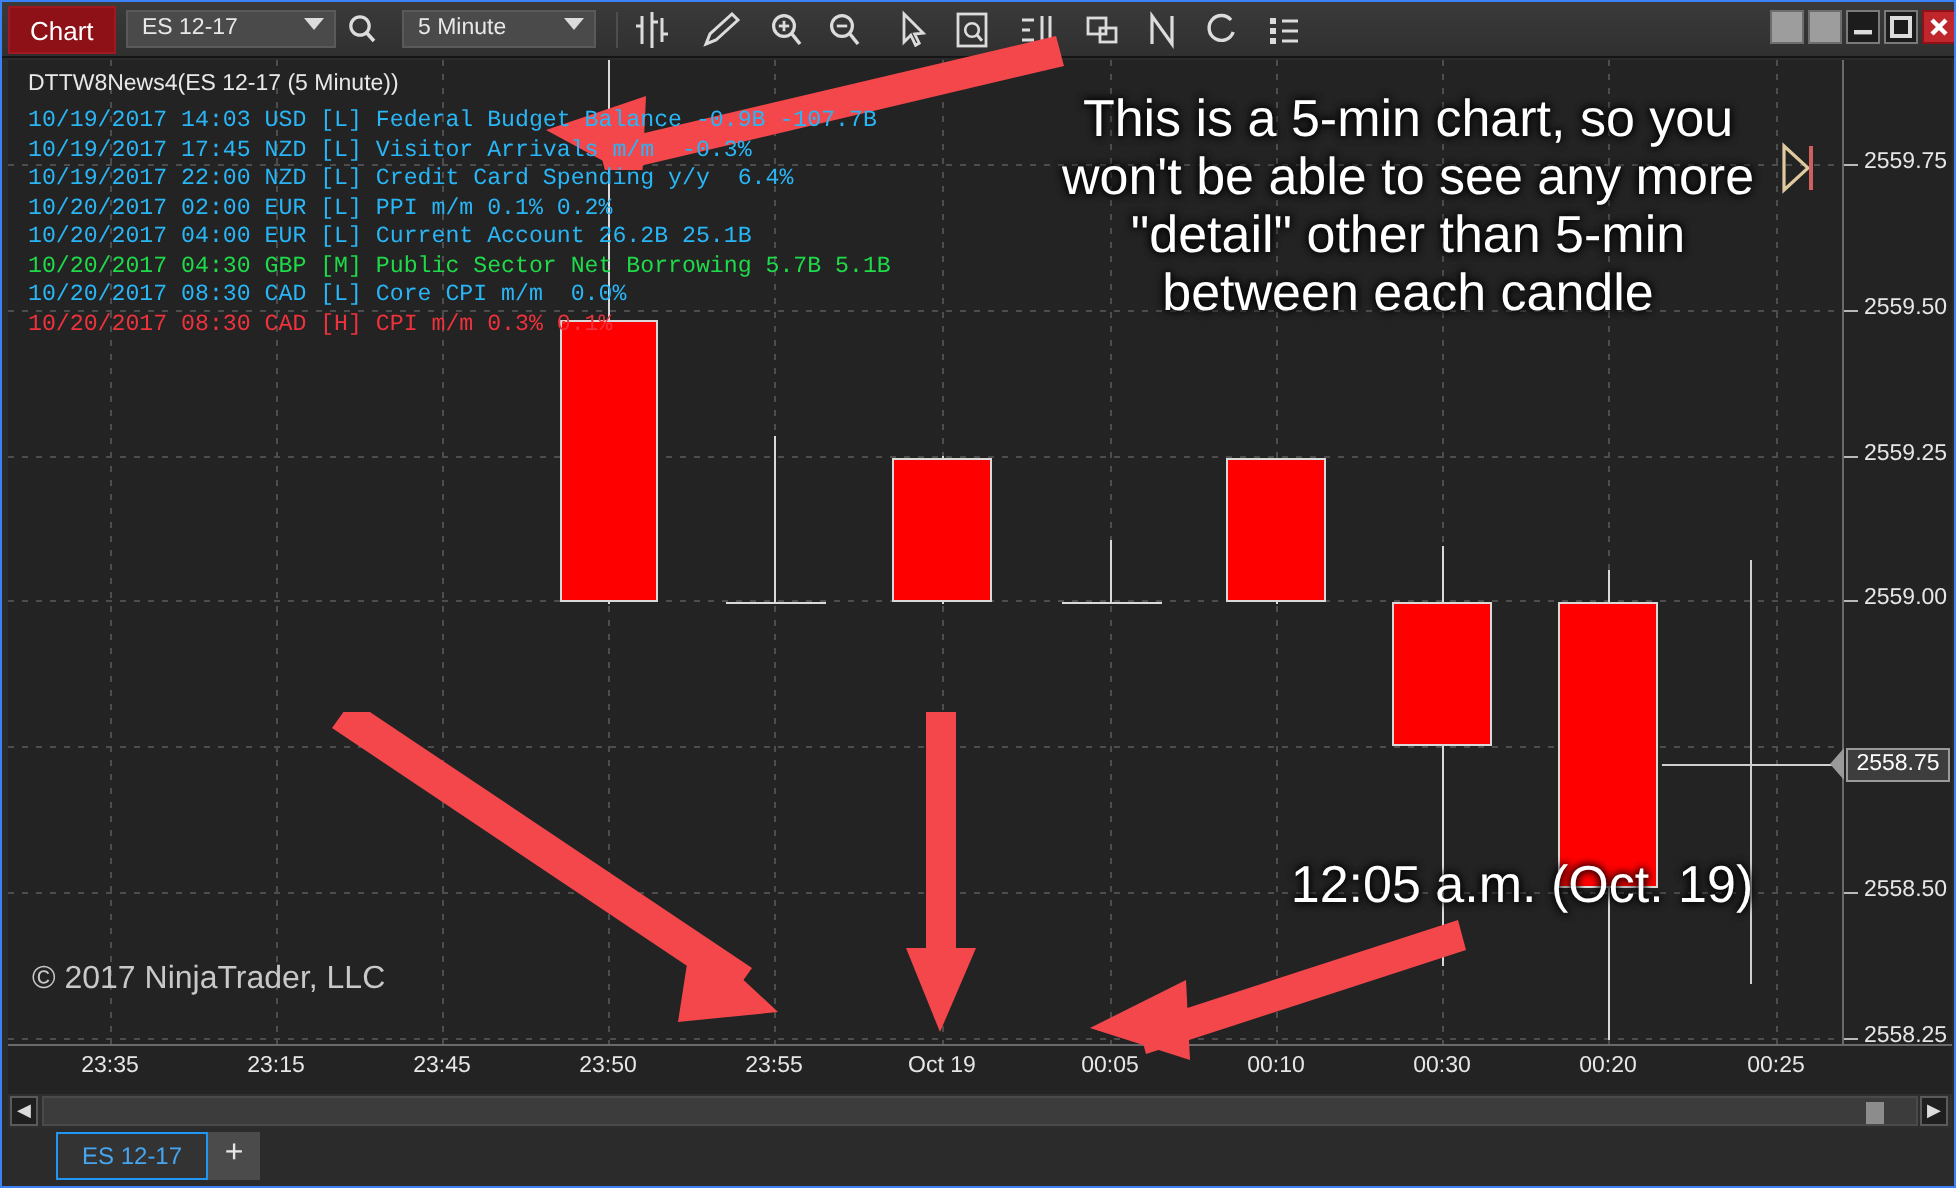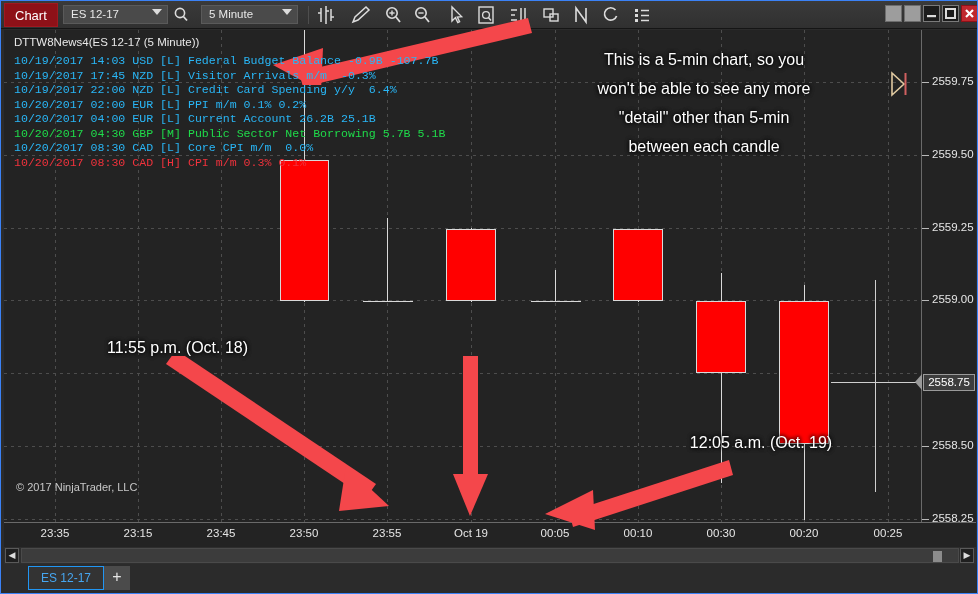--- a/index.html
+++ b/index.html
@@ -60,21 +60,21 @@
   .candle-body{position:absolute;background:#ff0000;border:1px solid #d9d9d9;box-sizing:border-box;}
   .tickline{position:absolute;height:1px;background:#d9d9d9;}
 
   #chart-title{position:absolute;left:10px;top:6px;color:#e8e8e8;font-size:11.5px;}
   #news{position:absolute;left:10px;top:24px;font-family:"Liberation Mono",monospace;
         font-size:11.6px;line-height:14.5px;white-space:pre;}
   .news-l{color:#29b6f6;}
   .news-m{color:#1fdb4a;}
   .news-h{color:#f0323c;}
 
-  #copyright{position:absolute;left:12px;top:451px;color:#c8c8c8;font-size:11px;}
+  #copyright{position:absolute;left:12px;top:451px;color:#c8c8c8;font-size:16px;}
 
   
   #lastbar-icon{position:absolute;left:884px;top:40px;width:22px;height:28px;}
 
   
   #price-axis{position:absolute;left:917px;top:0;width:55px;height:492px;
     background:#232323;border-left:1px solid #6a6a6a;}
   .p-lab{position:absolute;left:10px;color:#e6e6e6;font-size:11.5px;}
   .p-tick{position:absolute;left:0;width:7px;height:1px;background:#b9b9b9;}
   #price-cursor{position:absolute;left:1px;width:52px;height:17px;
@@ -103,21 +103,21 @@
 
   
   #tabbar{position:absolute;left:3px;top:563px;width:972px;height:28px;background:#2b2b2b;}
   #tab-es{position:absolute;left:24px;top:2px;height:24px;padding:0 12px;
     background:#333333;border:1px solid #2196f3;box-sizing:border-box;
     color:#46a6f0;font-size:12px;line-height:22px;}
   #tab-add{position:absolute;left:100px;top:2px;width:26px;height:24px;
     background:#4b4b4b;color:#e6e6e6;font-size:16px;line-height:22px;text-align:center;}
 
   
-  .anno{position:absolute;color:#ffffff;font-size:16px;line-height:29px;
+  .anno{position:absolute;color:#ffffff;font-size:26px;line-height:29px;
     text-align:center;text-shadow:0 0 4px #000,0 0 4px #000;white-space:pre-line;}
   .arrow{position:absolute;}
 </style>
 </head>
 <body>
 
 <div id="app">
 
   <div id="toolbar">
 
@@ -363,21 +363,20 @@
   <div id="tabbar">
     <div id="tab-es">ES 12-17</div>
     <div id="tab-add">+</div>
   </div>
 
   <div class="anno" style="left:508px;top:44px;width:390px;">This is a 5-min chart, so you
 won't be able to see any more
 "detail" other than 5-min
 between each candle</div>
 
-  <div class="anno" style="left:24px;top:332px;width:305px;">11:55 p.m. (Oct. 18)</div>
 
 
   <div class="anno" style="left:615px;top:427px;width:290px;">12:05 a.m. (Oct. 19)</div>
 
   <svg class="arrow" style="left:236px;top:14px;width:300px;height:70px">
     <g fill="#f4474b">
       <polygon points="291,3 62,57 66,72 295,18"></polygon>
       <polygon points="86,33 36,50 84,76"></polygon>
     </g>
   </svg>

